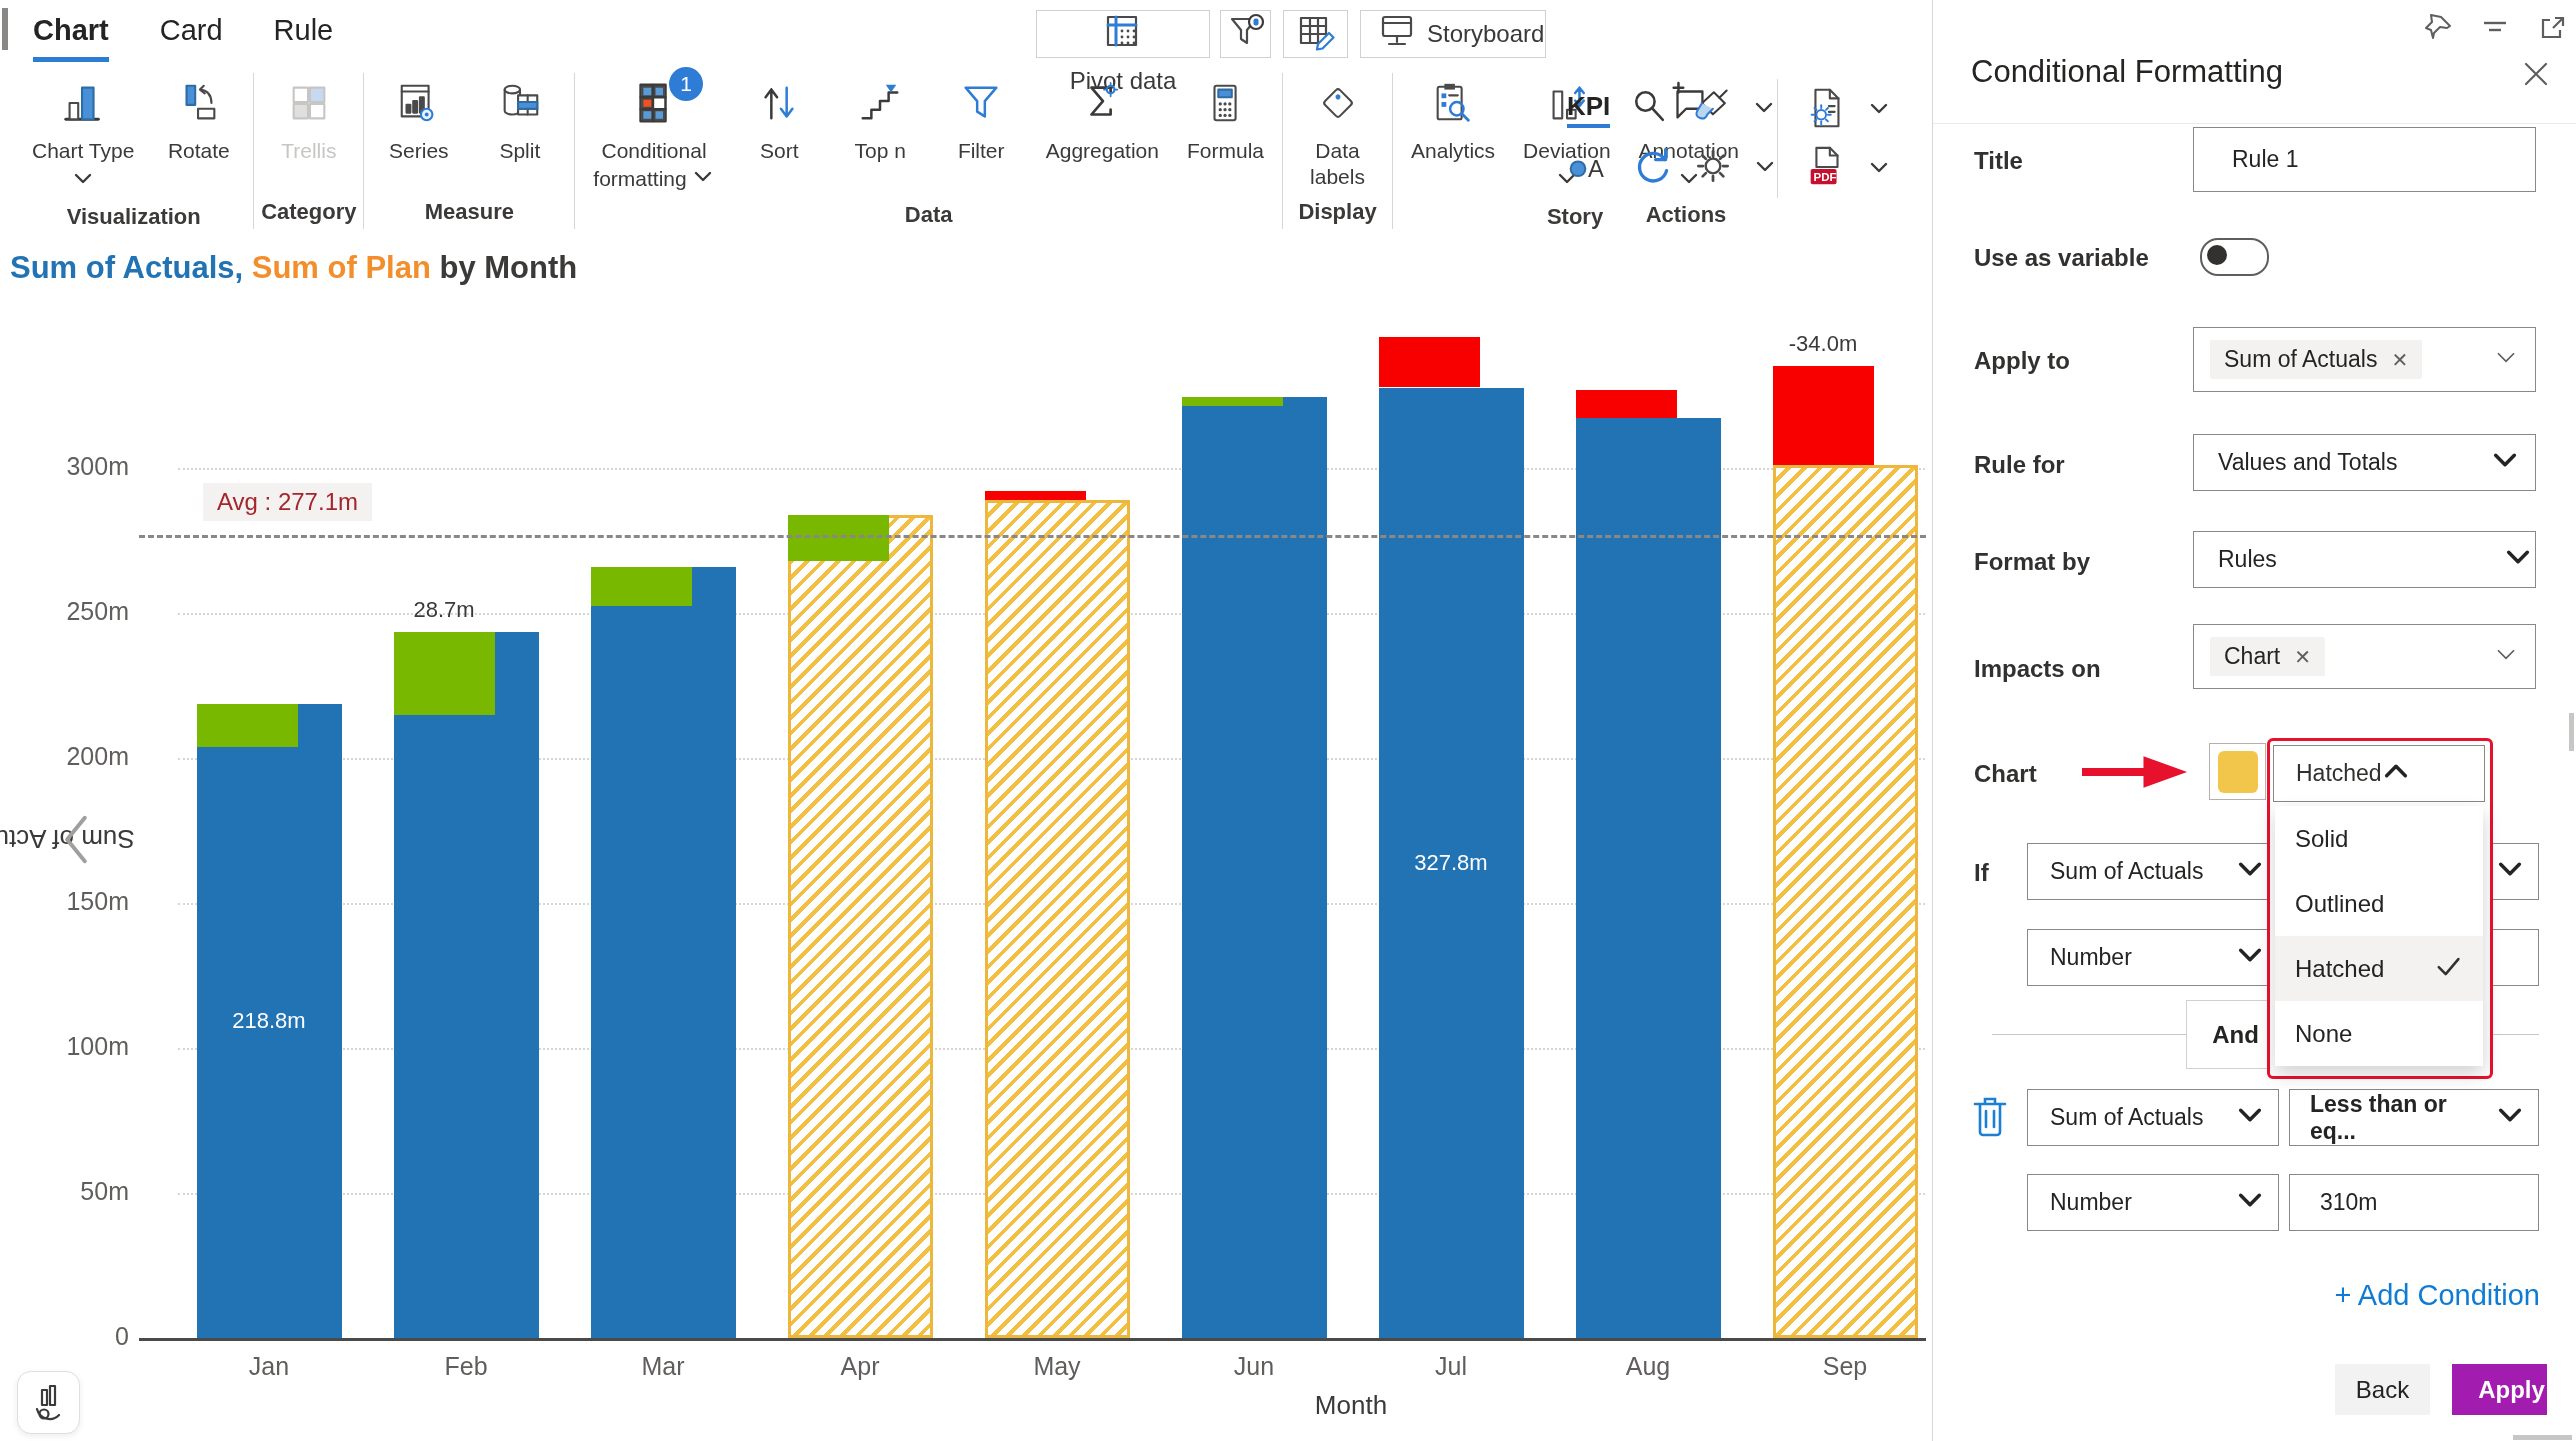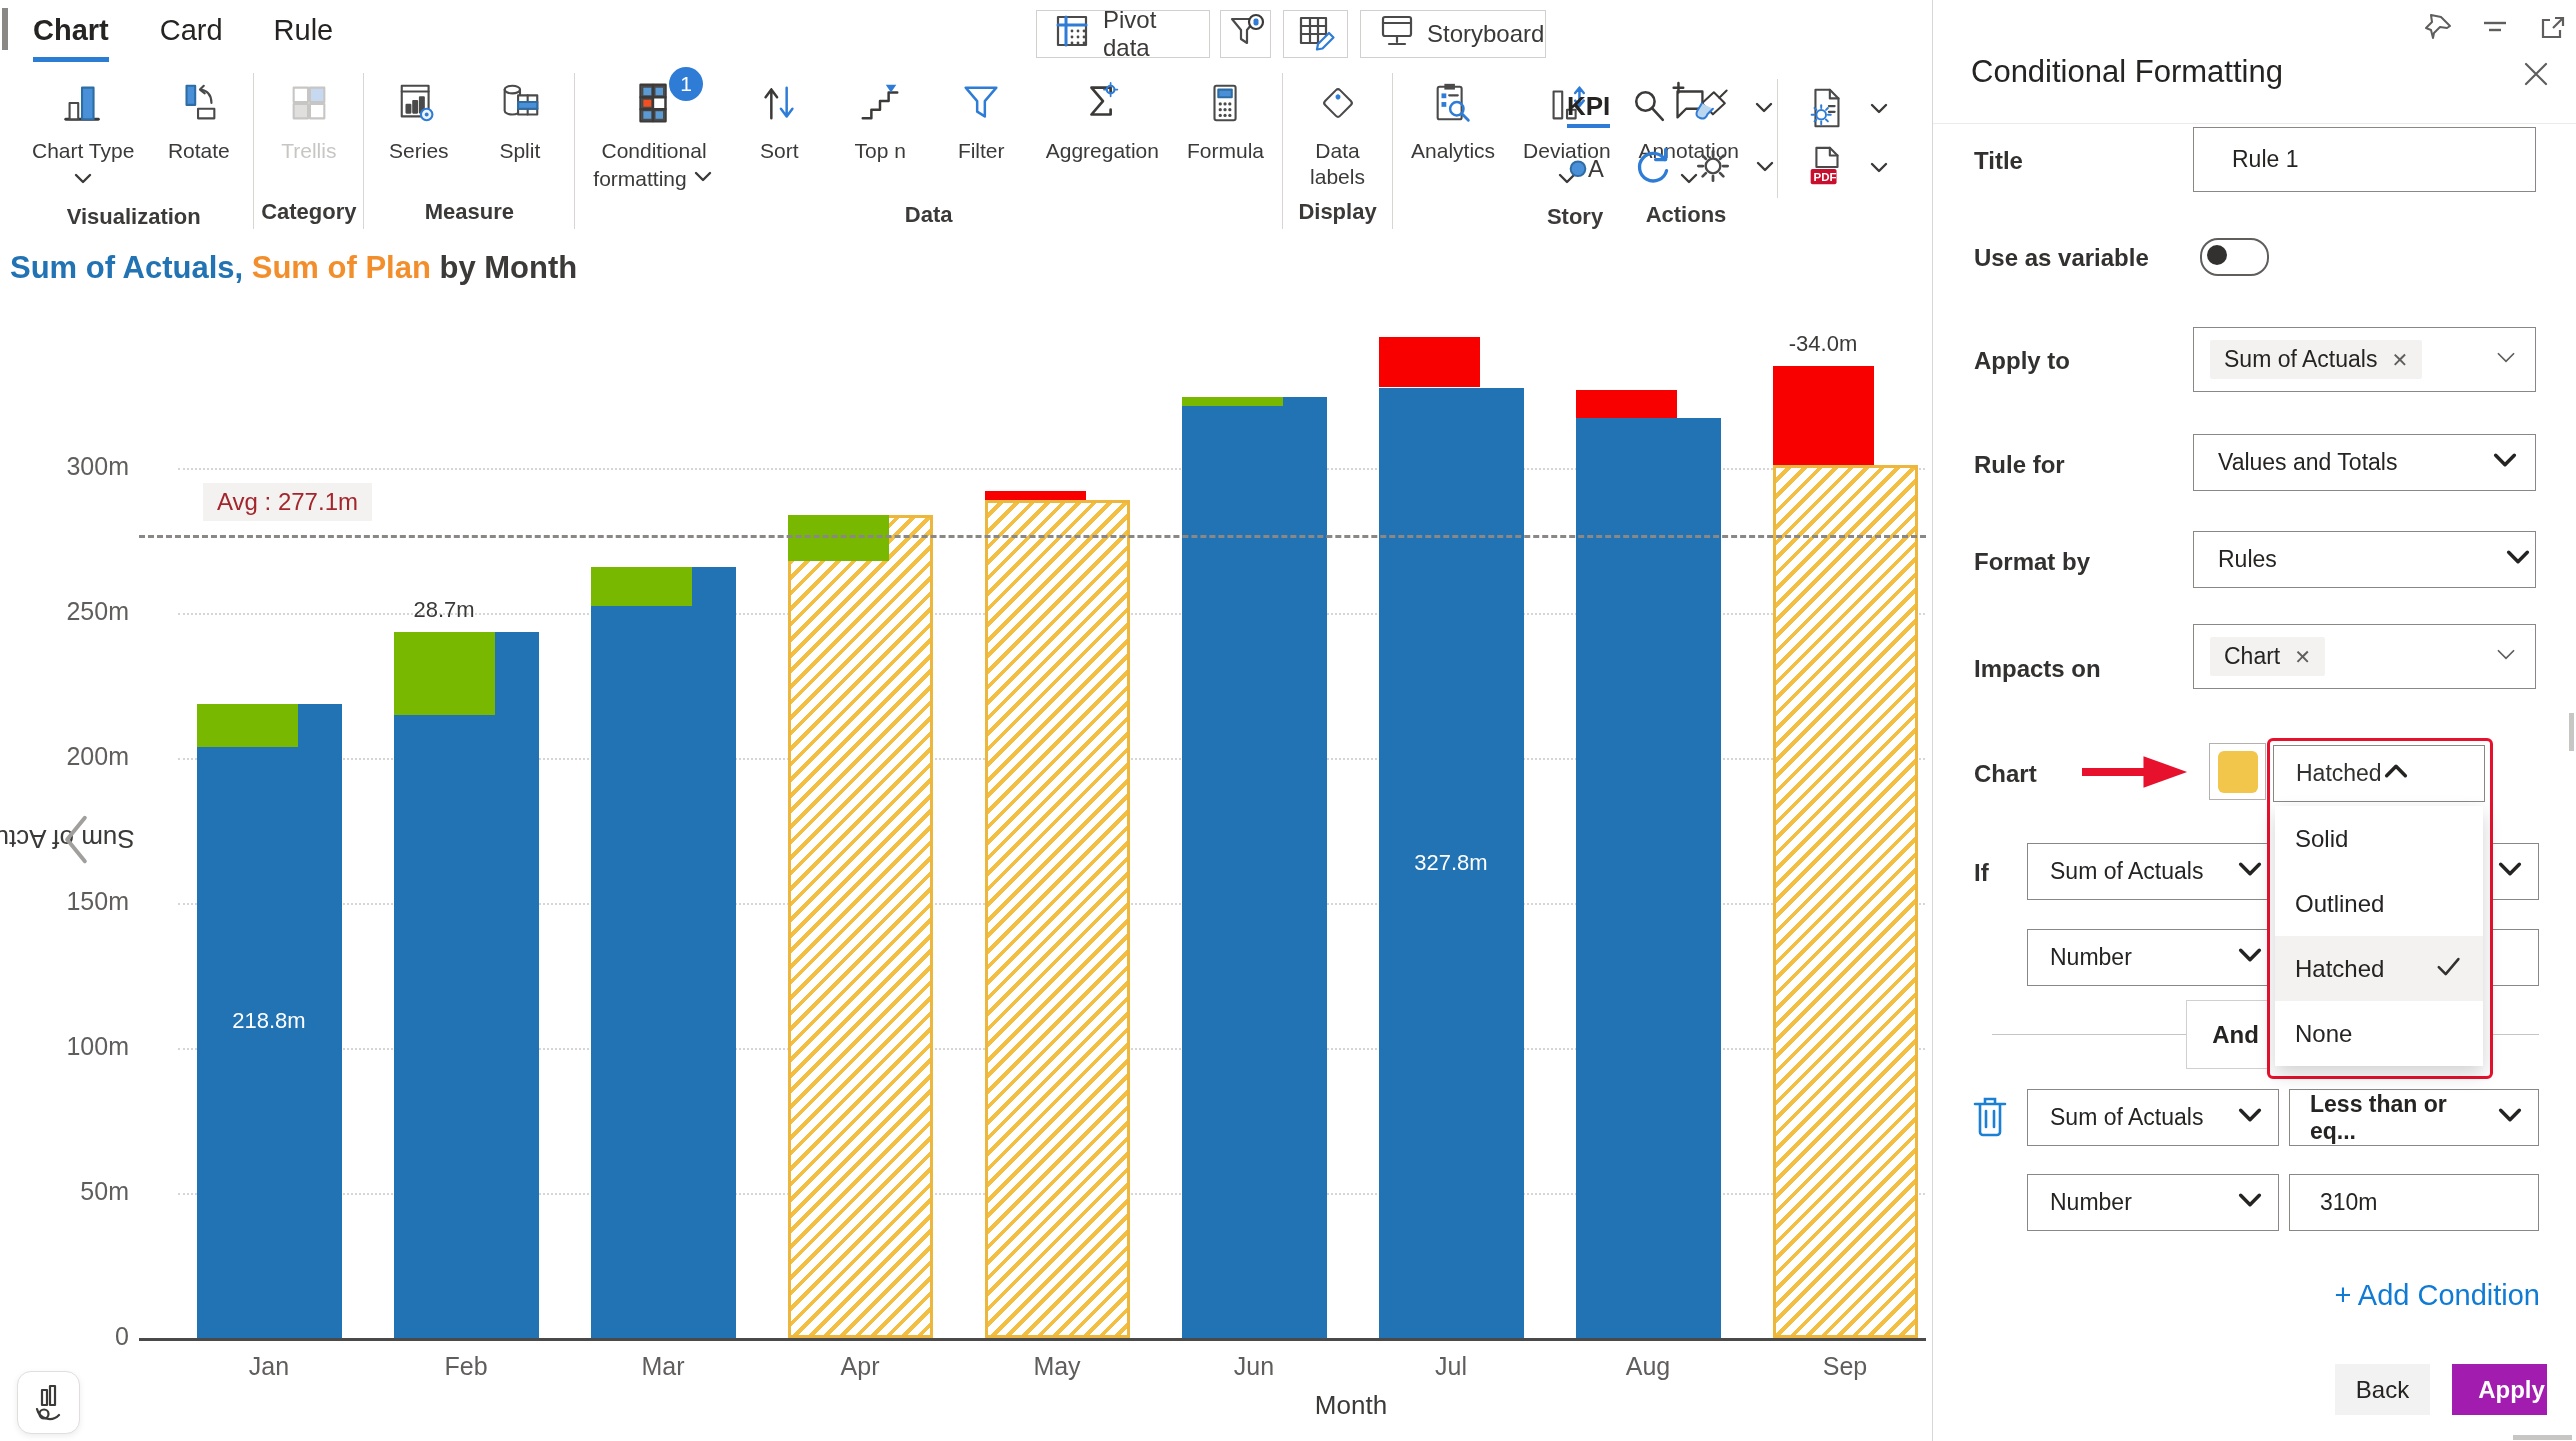--- a/index.html
+++ b/index.html
@@ -88,21 +88,21 @@
 
   <div class="abs scrollnub" style="left:2px;top:8px;width:6px;height:42px;"></div>
   <div class="abs scrollnub" style="left:0px;top:719px;width:5px;height:36px;"></div>
 
   <div id="tabs" class="abs">
       <div class="tab active">Chart</div>
       <div class="tab">Card</div>
       <div class="tab">Rule</div>
     </div>
 
-  <div class="abs topbtn" style="left:1036px;width:174px;">
+  <div class="abs topbtn" style="left:1036px;width:174px;flex-direction:column;">
     <span><svg viewBox="0 0 40 40" width="40" height="40" fill="none" stroke="#4A4A4A" stroke-width="2.2" stroke-linejoin="round" stroke-linecap="round">
           <rect x="5" y="6" width="28" height="28"></rect>
           <path d="M5 14 h28 M13 6 v28" stroke="#2E7CD6" stroke-width="3"></path>
           <g fill="#4A4A4A" stroke="none">
             <circle cx="19" cy="20" r="1.4"></circle>
             <circle cx="25" cy="20" r="1.4"></circle>
             <circle cx="31" cy="20" r="1.4"></circle>
             <circle cx="19" cy="26" r="1.4"></circle>
             <circle cx="25" cy="26" r="1.4"></circle>
             <circle cx="31" cy="26" r="1.4"></circle>

